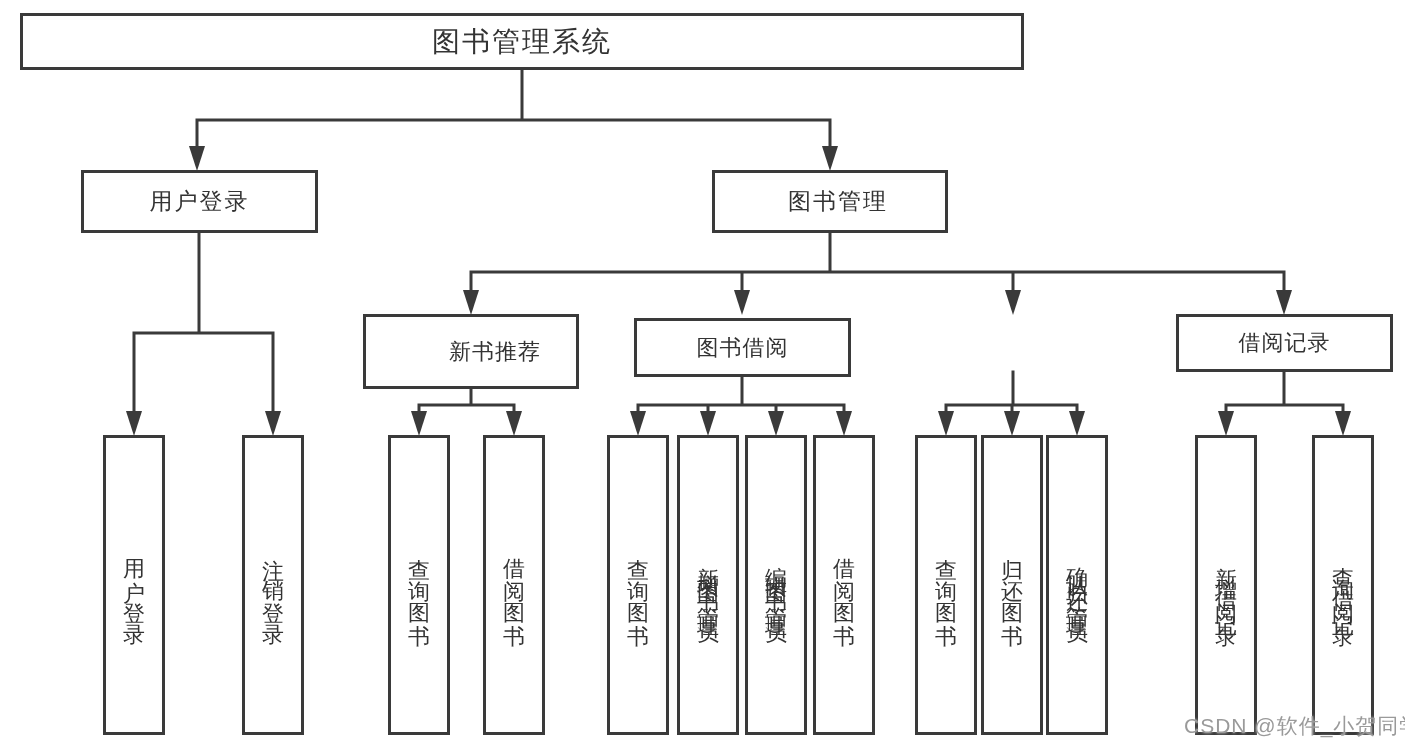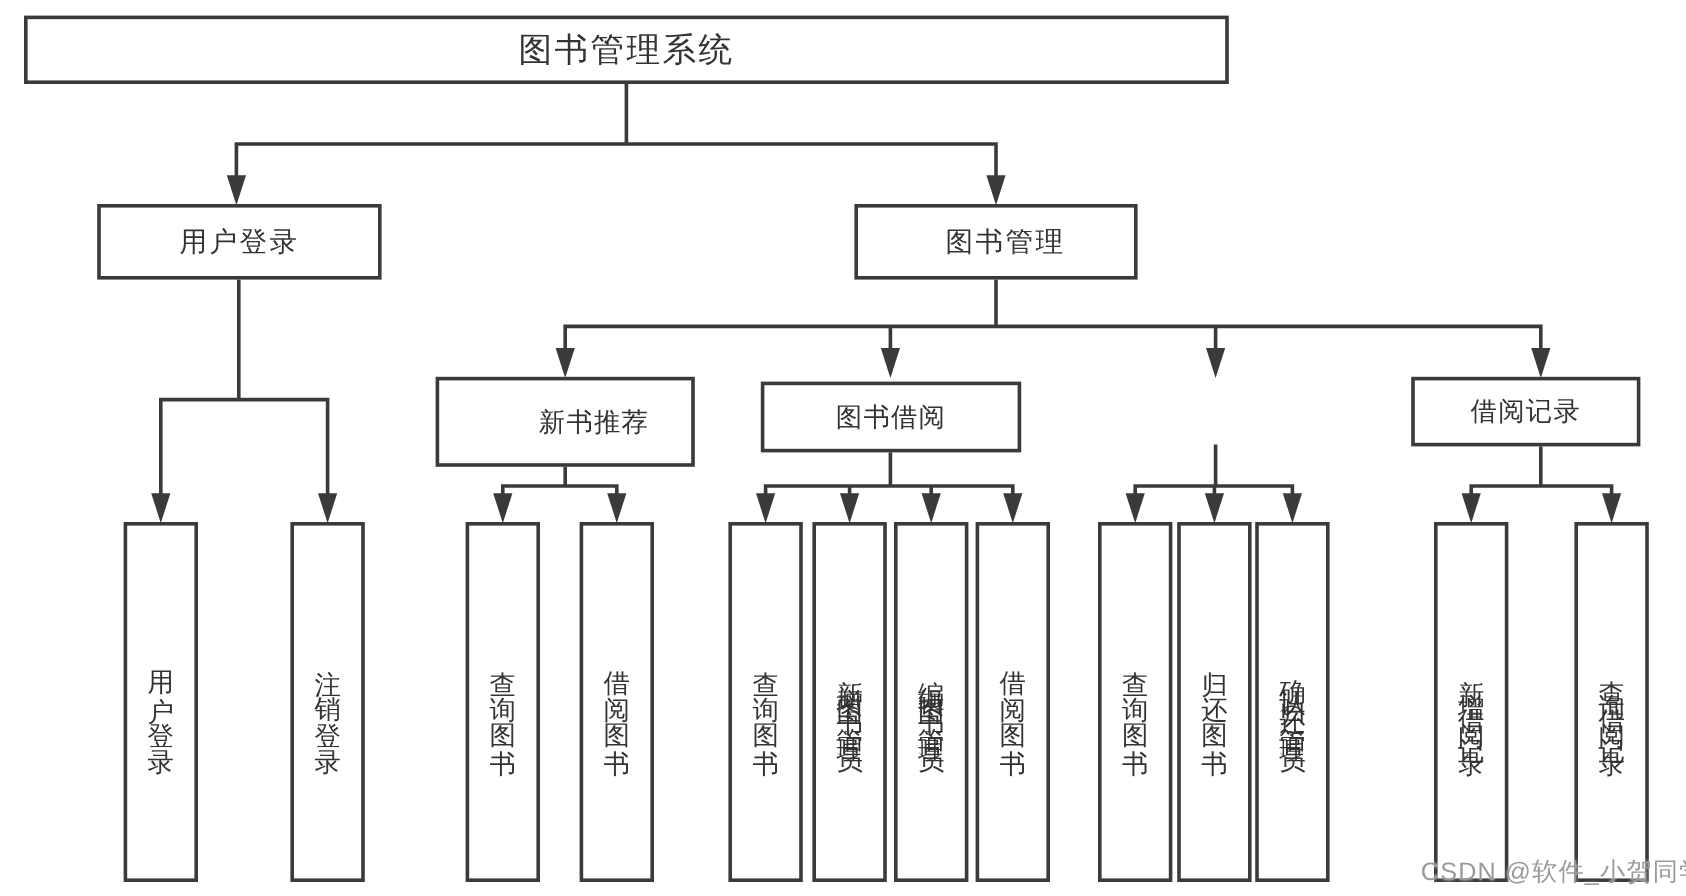--- a/index.html
+++ b/index.html
@@ -96,21 +96,21 @@
     <polygon points="1335,411 1351,411 1343,436"></polygon>
   </svg>
 
   <div class="box root-box" style="left:20px;top:13px;width:1004px;height:57px;">图书管理系统</div>
 
   <div class="box l2-box" style="left:81px;top:170px;width:237px;height:63px;">用户登录</div>
   <div class="box l2-box" style="left:712px;top:170px;width:236px;height:63px;padding-left:16px;">图书管理</div>
 
   <div class="box l3-box" style="left:363px;top:314px;width:216px;height:75px;padding-left:48px;">新书推荐</div>
   <div class="box l3-box" style="left:634px;top:318px;width:217px;height:59px;">图书借阅</div>
-  <div class="box l3-box" style="left:1176px;top:314px;width:191px;height:58px;">借阅记录</div>
+  <div class="box l3-box" style="left:1176px;top:314px;width:217px;height:58px;">借阅记录</div>
 
   <div class="box leaf" style="left:103px;">
     <span class="vtext" style="letter-spacing: 22px;">用户登录</span>
   </div>
   <div class="box leaf" style="left:242px;">
     <span class="vtext" style="letter-spacing: 22px;">注销登录</span>
   </div>
 
   <div class="box leaf" style="left:388px;">
     <span class="vtext" style="letter-spacing: 22px;">查询图书</span>

